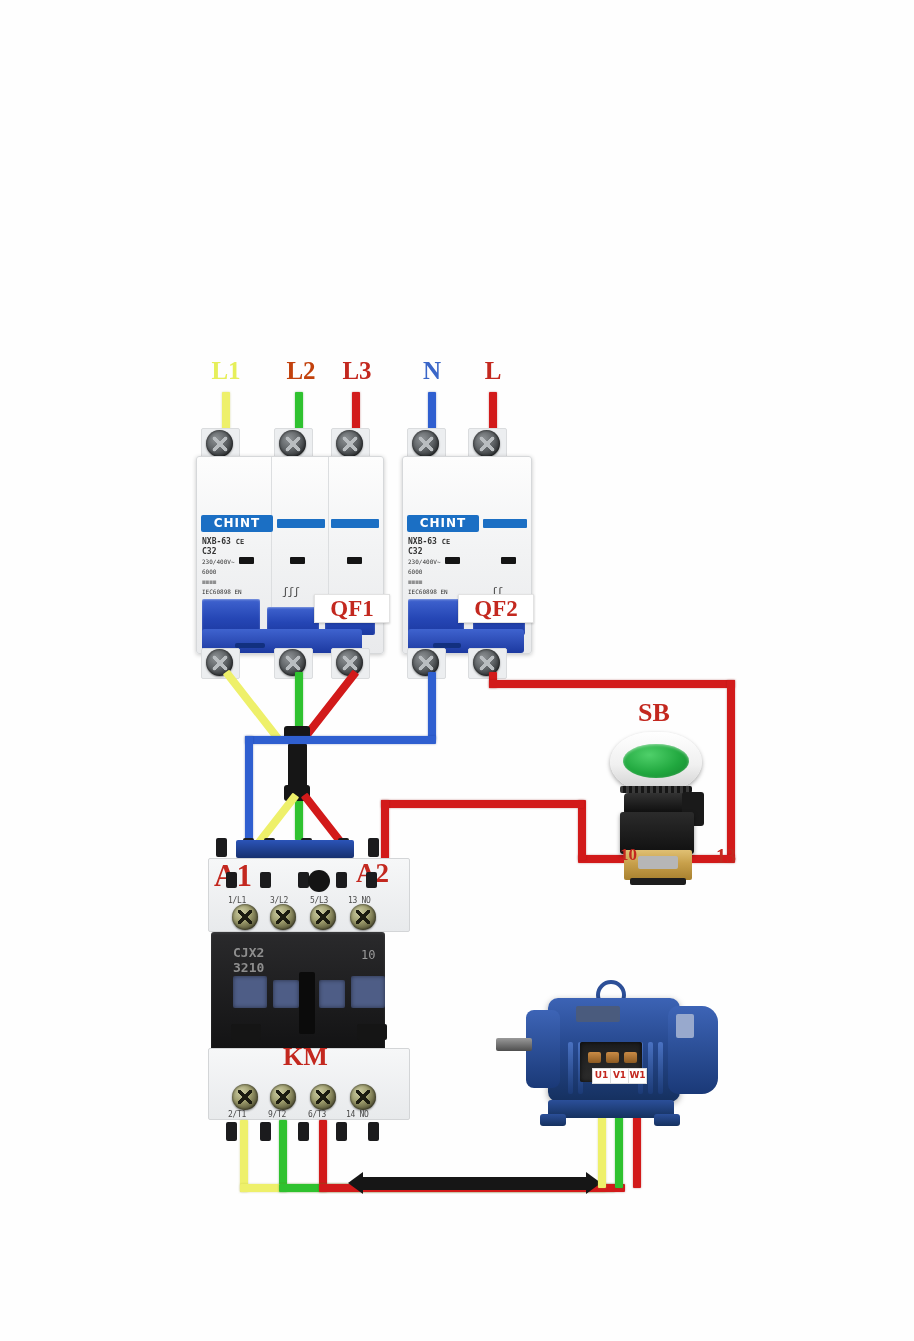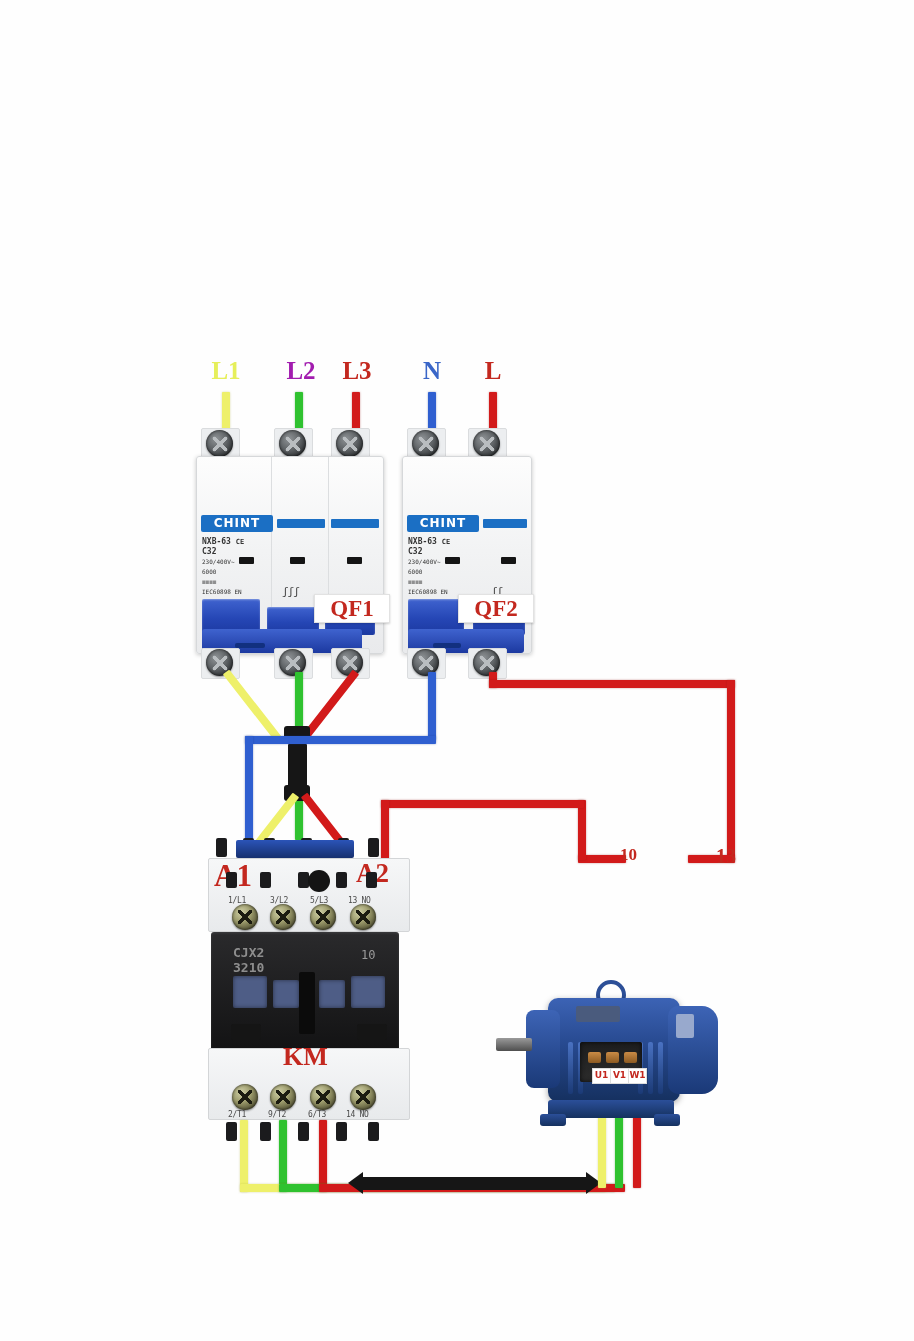--- a/index.html
+++ b/index.html
@@ -117,21 +117,21 @@
   .wm{position:absolute;right:22px;bottom:22px;font-size:22px;color:#2b2b2b;
       font-family:"DejaVu Sans","Liberation Sans",sans-serif;letter-spacing:1px;opacity:.92;}
 </style>
 </head>
 <body>
 
 <div class="stage">
 
 
   <div class="abs plabel" style="left:206px;top:357px;color:#e6ef5a;">L1</div>
-  <div class="abs plabel" style="left:281px;top:357px;color:#a21caf;">L2</div>
+  <div class="abs plabel" style="left:281px;top:357px;color:#c2410c;">L2</div>
   <div class="abs plabel" style="left:337px;top:357px;color:#c3281f;">L3</div>
   <div class="abs plabel" style="left:412px;top:357px;color:#3a66c8;">N</div>
   <div class="abs plabel" style="left:473px;top:357px;color:#c3281f;">L</div>
 
   <div class="w wv yel" style="left:222px;top:392px;height:40px;"></div>
   <div class="w wv grn" style="left:295px;top:392px;height:40px;"></div>
   <div class="w wv red" style="left:352px;top:392px;height:40px;"></div>
   <div class="w wv blu" style="left:428px;top:392px;height:40px;"></div>
   <div class="w wv red" style="left:489px;top:392px;height:40px;"></div>
 
@@ -270,21 +270,21 @@
     <div class="kterm" style="left:20px;top:64px;">1/L1</div>
     <div class="kterm" style="left:62px;top:64px;">3/L2</div>
     <div class="kterm" style="left:102px;top:64px;">5/L3</div>
     <div class="kterm" style="left:140px;top:64px;">13 NO</div>
 
     <div class="kscrew" style="left:24px;top:72px;"></div>
     <div class="kscrew" style="left:62px;top:72px;"></div>
     <div class="kscrew" style="left:102px;top:72px;"></div>
     <div class="kscrew" style="left:142px;top:72px;"></div>
 
-    <div class="kblack" style="left:3px;top:100px;width:188px;height:122px;">
+    <div class="kblack" style="left:3px;top:100px;width:174px;height:122px;">
       <div class="abs" style="left:22px;top:14px;font-size:13px;color:#8e8e8e;line-height:1.15;
                   font-family:'DejaVu Sans Mono',monospace;font-weight:bold;">
         <span>CJX2</span><br>
         <span>3210</span>
       </div>
       <div class="abs" style="left:150px;top:16px;font-size:12px;color:#9a9a9a;font-family:'DejaVu Sans Mono',monospace;">10</div>
       <div class="kwin" style="left:22px;top:44px;width:34px;height:32px;"></div>
       <div class="kwin" style="left:62px;top:48px;width:26px;height:28px;"></div>
       <div class="kwin" style="left:108px;top:48px;width:26px;height:28px;"></div>
       <div class="kwin" style="left:140px;top:44px;width:34px;height:32px;"></div>
@@ -324,20 +324,32 @@
   <div class="abs blk" style="left:360px;top:1177px;width:228px;height:13px;border-radius:2px;"></div>
   <div class="abs" style="left:348px;top:1172px;width:0;height:0;border-top:11px solid transparent;
               border-bottom:11px solid transparent;border-right:15px solid #161616;"></div>
   <div class="abs" style="left:586px;top:1172px;width:0;height:0;border-top:11px solid transparent;
               border-bottom:11px solid transparent;border-left:15px solid #161616;"></div>
 
   <div class="w wv yel" style="left:598px;top:1084px;height:104px;"></div>
   <div class="w wv grn" style="left:615px;top:1084px;height:104px;"></div>
   <div class="w wv red" style="left:633px;top:1084px;height:104px;"></div>
 
+  <div class="abs" style="left:598px;top:700px;width:120px;height:185px;">
+    <div class="redlbl" style="left:40px;top:0;font-size:26px;">SB</div>
+    <div class="sb-bezel" style="left:12px;top:32px;"></div>
+    <div class="sb-face" style="left:25px;top:44px;"></div>
+    <div class="sb-ring" style="left:22px;top:86px;width:72px;"></div>
+    <div class="sb-neck" style="left:26px;top:93px;width:64px;height:22px;"></div>
+    <div class="abs" style="left:84px;top:92px;width:22px;height:34px;background:#1a1a1a;border-radius:3px;"></div>
+    <div class="sb-body" style="left:22px;top:112px;width:74px;height:42px;"></div>
+    <div class="sb-gold" style="left:26px;top:150px;width:68px;height:30px;"></div>
+    <div class="abs" style="left:40px;top:156px;width:40px;height:13px;background:#b6b6b6;border-radius:2px;"></div>
+    <div class="abs" style="left:32px;top:178px;width:56px;height:7px;background:#1d1d1d;border-radius:2px;"></div>
+  </div>
   <div class="redlbl" style="left:620px;top:846px;font-size:17px;">10</div>
   <div class="redlbl" style="left:716px;top:846px;font-size:20px;">13</div>
 
   <div class="abs" style="left:496px;top:980px;width:230px;height:175px;">
     <div class="m-lift" style="left:100px;top:0;"></div>
     <div class="m-body" style="left:52px;top:18px;width:132px;height:104px;"></div>
     <div class="m-fin" style="left:72px;top:62px;width:5px;height:52px;"></div>
     <div class="m-fin" style="left:82px;top:62px;width:5px;height:52px;"></div>
     <div class="m-fin" style="left:142px;top:62px;width:5px;height:52px;"></div>
     <div class="m-fin" style="left:152px;top:62px;width:5px;height:52px;"></div>

